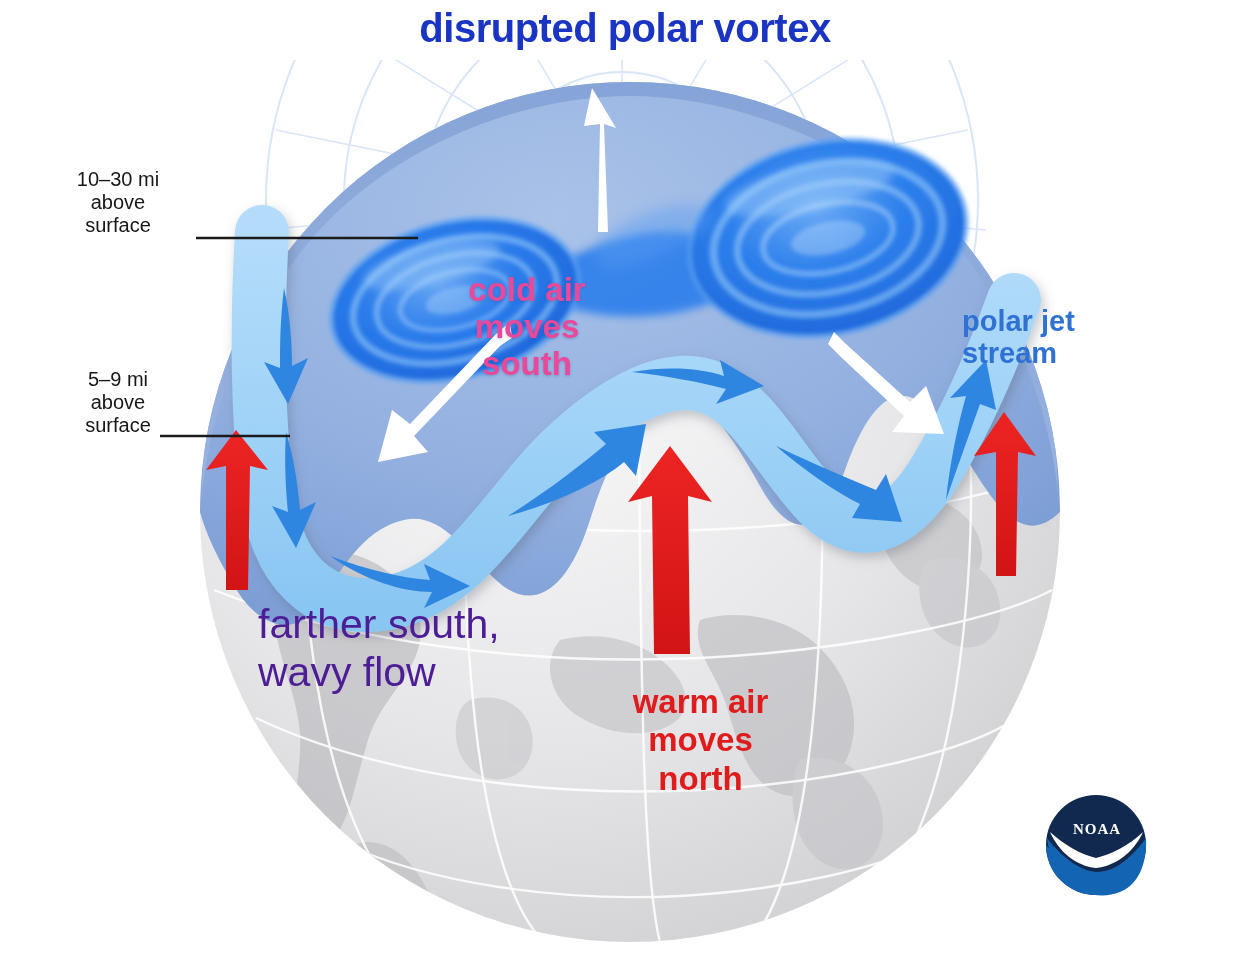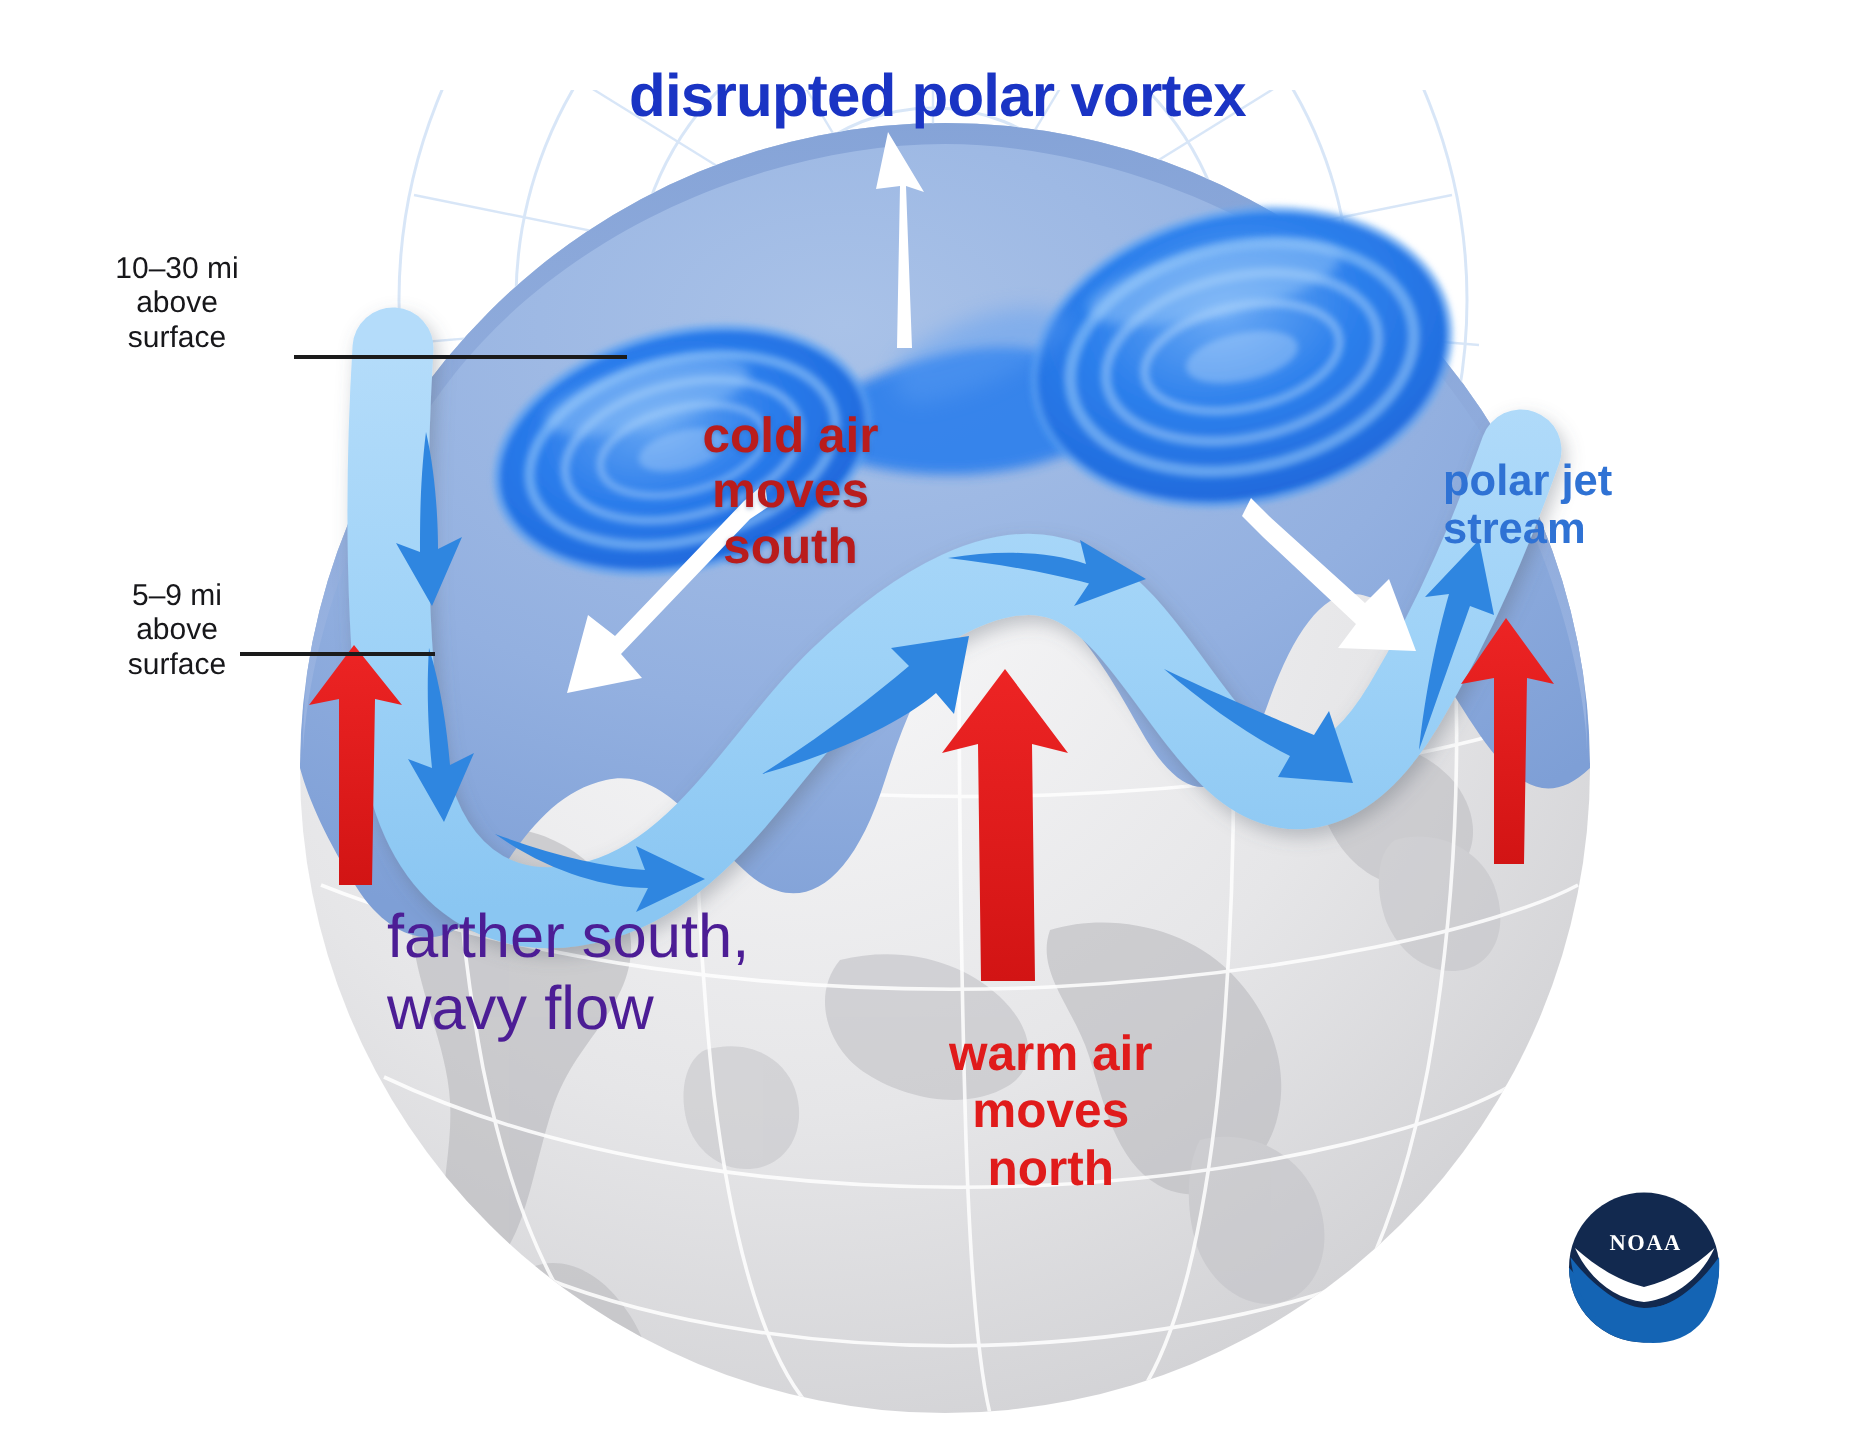--- a/index.html
+++ b/index.html
@@ -13,33 +13,32 @@
   #stage{position:absolute;left:0;top:0;width:1250px;height:954px;}
   #figure-svg{position:absolute;left:0;top:0;width:1250px;height:954px;}
 
   
   .txt{position:absolute;white-space:pre;}
 
   #title{
     left:0;top:6px;width:1250px;text-align:center;
     font-size:40px;font-weight:bold;color:#1a34c4;
     letter-spacing:-0.5px;
-    margin-top:36px;
   }
 
   .callout{
     font-size:20px;color:#17171a;line-height:1.16;text-align:center;
     font-weight:normal;
   }
   #callout-strat{left:18px;top:168px;width:200px;}
-  #callout-trop{left:18px;top:386px;width:200px;}
+  #callout-trop{left:18px;top:368px;width:200px;}
 
   #label-cold{
     left:432px;top:272px;width:190px;text-align:center;
-    font-size:33px;font-weight:bold;color:#b91c1c;line-height:1.12;
+    font-size:33px;font-weight:bold;color:#ec4899;line-height:1.12;
     text-shadow:0 1px 3px rgba(40,80,150,.35);
   }
   #label-jet{
     left:962px;top:305px;width:200px;text-align:left;
     font-size:29px;font-weight:bold;color:#2f72d4;line-height:1.12;
   }
   #label-wavy{
     left:258px;top:601px;width:230px;text-align:left;
     font-size:41px;font-weight:normal;color:#4c1d95;line-height:1.16;
   }

